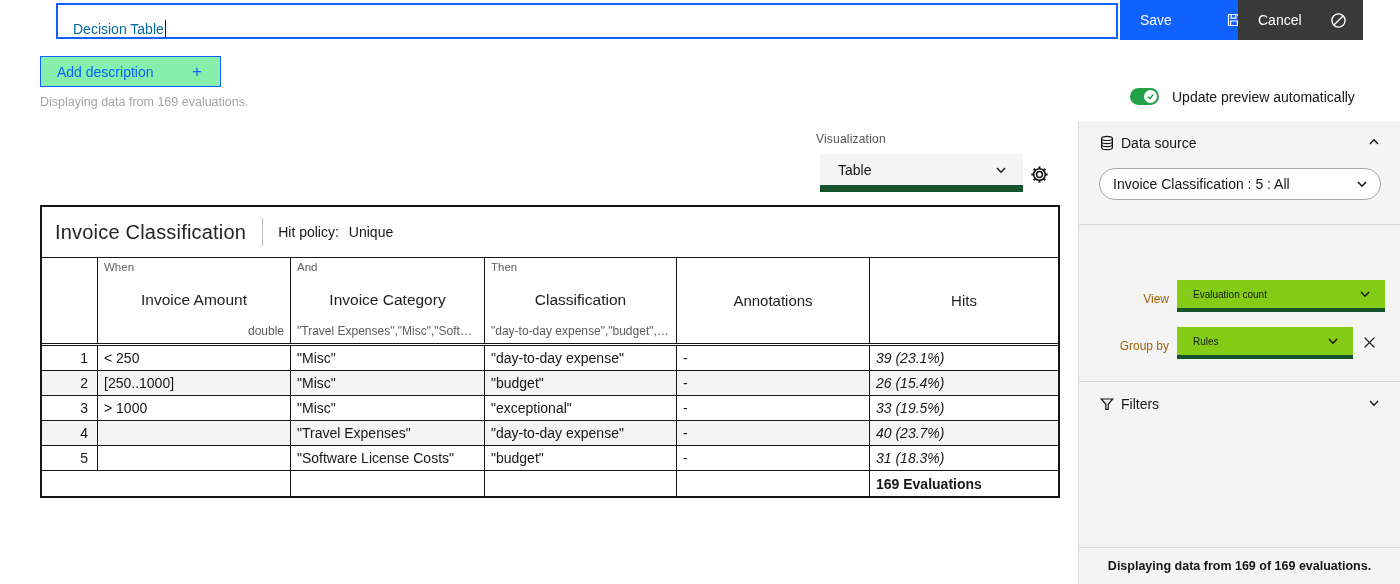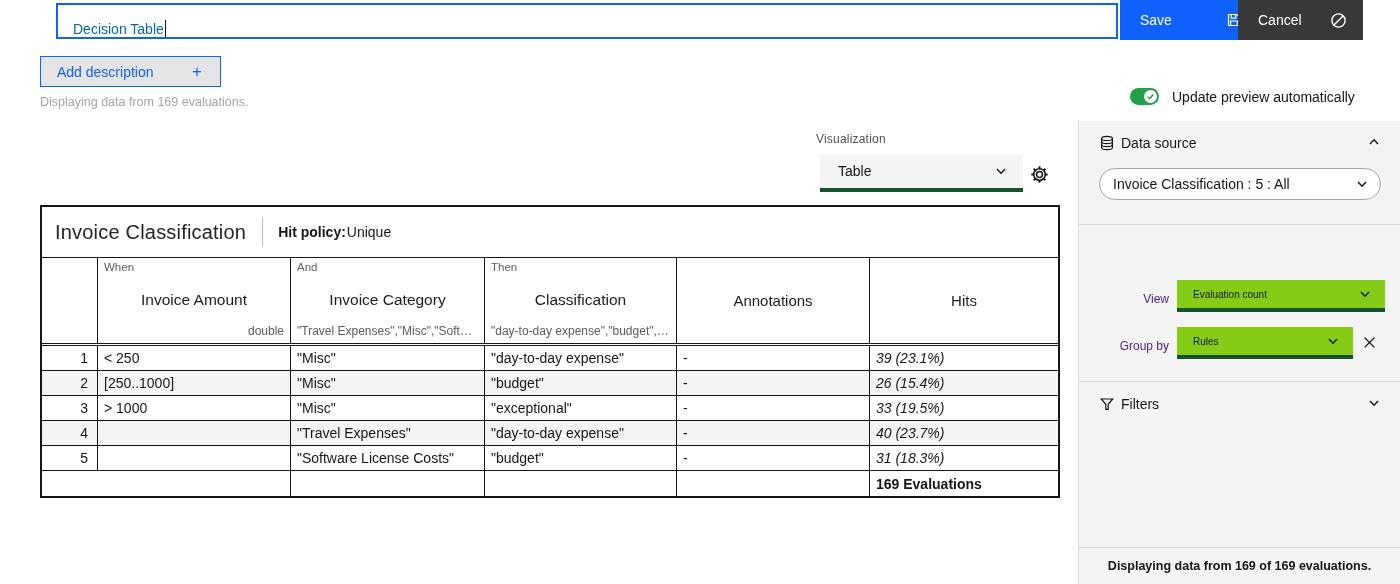--- a/index.html
+++ b/index.html
@@ -12,47 +12,47 @@
   .name-input { left:56px; top:3px; width:1062px; height:36px; background:#fff;
     border:2px solid #0f62fe; display:flex; align-items:flex-end; padding-left:15px;
     font-size:14px; color:#0369a1; }
   .caret { display:inline-block; width:1px; height:17px; background:#161616; margin-left:1px; }
 
   .btn { height:40px; top:0; display:flex; align-items:center; justify-content:space-between;
     font-size:14px; color:#fff; cursor:pointer; padding:0 16px 0 20px; }
   .btn-save   { left:1120px; width:138px; background:#0f62fe; }
   .btn-cancel { left:1238px; width:125px; background:#393939; }
 
-  .btn-adddesc { left:40px; top:56px; width:181px; height:31px; background:#e5e5e5;
+  .btn-adddesc { left:40px; top:56px; width:181px; height:31px; background:#86efac;
     border:1px solid #0f62fe; color:#0f62fe; font-size:14px; display:flex;
     align-items:center; justify-content:space-between; padding:0 18px 0 16px; cursor:pointer; }
   .plus { font-size:17px; line-height:1; color:#0f62fe; }
 
   .note-top { left:40px; top:95px; font-size:12.5px; color:#a4a4a4; }
 
   .toggle-wrap { left:1130px; top:88px; display:flex; align-items:center; gap:13px; }
   .toggle { width:29px; height:17px; border-radius:9px; background:#24a148; position:relative; cursor:pointer; }
   .knob { position:absolute; right:2px; top:2px; width:13px; height:13px; border-radius:50%;
     background:#fff; display:flex; align-items:center; justify-content:center; }
   .toggle-label { font-size:14px; color:#161616; }
 
   
   .viz-label { left:816px; top:132px; font-size:12px; color:#525252; letter-spacing:.2px; }
   .viz-dd { left:820px; top:154px; width:203px; height:38px; background:#f4f4f4;
-    border-bottom:4px solid #14532d; display:flex; align-items:center;
+    border-bottom:7px solid #14532d; display:flex; align-items:center;
     justify-content:space-between; padding:0 16px 0 18px; font-size:14px; cursor:pointer;gap:8px; }
   .gear { left:1030px; top:165px; cursor:pointer; }
 
   
   .dtable { left:40px; top:205px; width:1020px; border:2px solid #161616; background:#fff; }
   .dt-title { height:51px; display:flex; align-items:center; padding-left:13px;
     border-bottom:1px solid #161616; }
   .dt-title-text { font-size:20px; color:#252525; letter-spacing:.2px; }
   .dt-title-sep { width:1px; height:28px; background:#b9b9b9; margin:0 15px 0 16px; }
-  .dt-hitpolicy { font-size:14px; } .dt-hitpolicy b { font-weight:700; margin-right:1px; }
+  .dt-hitpolicy { font-size:14px; } .dt-hitpolicy b { font-weight:400; margin-right:10px; }
 
   .dt-row { display:flex; }
   .dt-cell { border-right:1px solid #161616; overflow:hidden; }
   .dt-cell:last-child { border-right:none; }
   .c0 { width:56px; } .c1 { width:193px; } .c2 { width:194px; }
   .c3 { width:192px; } .c4 { width:193px; } .c5 { flex:1; }
 
   .dt-header { height:88px; border-bottom:3px double #161616; }
   .hcell { display:flex; flex-direction:column; justify-content:space-between; padding:3px 6px 4px 6px; }
   .h-kw { font-size:11.5px; color:#5f5f5f; text-align:left; height:14px; }
@@ -74,21 +74,21 @@
   .sidebar { left:1078px; top:121px; width:322px; height:463px; background:#f4f4f4;
     border-left:1px solid #dcdcdc; }
   .sb-sec-head { position:absolute; left:0; width:100%; height:18px; display:flex; align-items:center; }
   .sb-icon { position:absolute; left:20px; }
   .sb-title { position:absolute; left:42px; font-size:14px; color:#161616; }
   .sb-chev { position:absolute; right:20px; top:2px; }
   .ds-dd { position:absolute; left:20px; top:47px; width:282px; height:32px; background:#fff;
     border:1px solid #a8a8a8; border-radius:16px; display:flex; align-items:center;
     justify-content:space-between; padding:0 12px 0 13px; font-size:14px; cursor:pointer; }
   .sb-div { position:absolute; left:0; width:100%; border-top:1px solid #d8d8d8; }
-  .fieldrow-label { position:absolute; left:0; width:90px; text-align:right; font-size:12px; color:#4c1d95; }
+  .fieldrow-label { position:absolute; left:0; width:90px; text-align:right; font-size:12px; color:#a16207; }
   .fieldrow-dd { position:absolute; background:#84cc16; height:32px; border-bottom:4px solid #14532d;
     display:flex; align-items:center; justify-content:space-between;
     padding:0 14px 0 16px; font-size:10px; cursor:pointer; }
   .x-btn { position:absolute; cursor:pointer; }
   .sb-footer { position:absolute; left:0; bottom:0; width:100%; height:37px;
     border-top:1px solid #d8d8d8; display:flex; align-items:center; justify-content:center;
     font-size:12.5px; font-weight:700; color:#161616; }
 
   svg { display:block; }
 </style>

